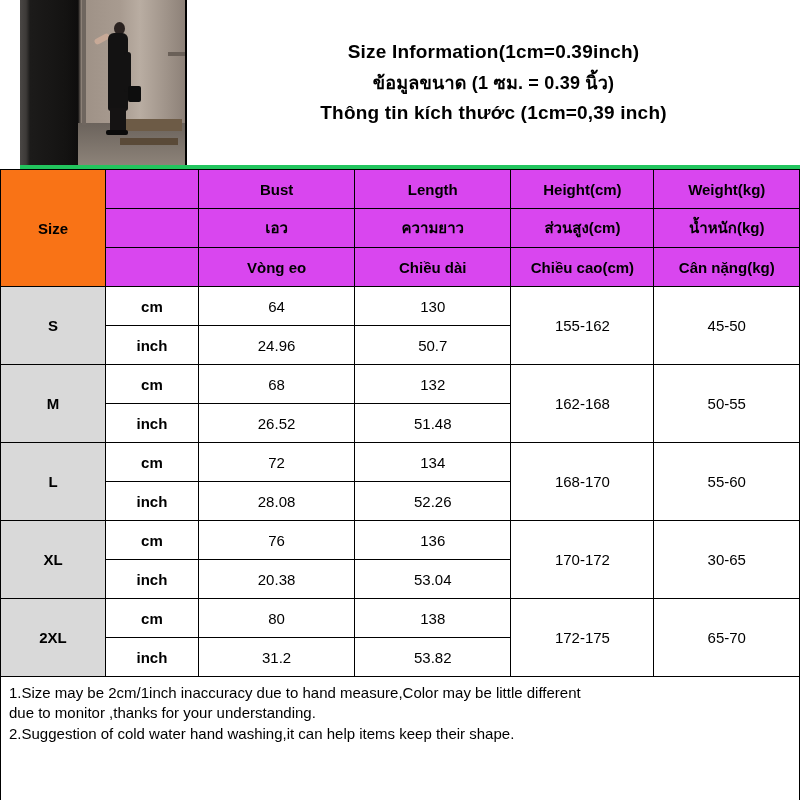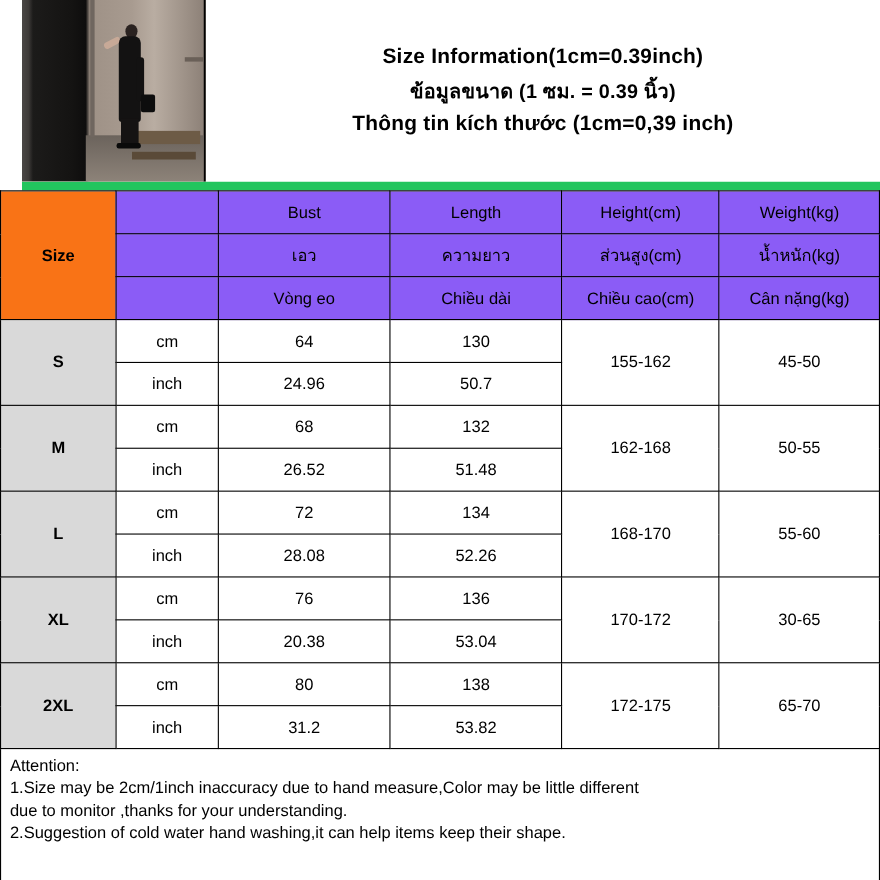--- a/index.html
+++ b/index.html
@@ -17,21 +17,21 @@
   .page {
     position: relative;
     width: 800px;
     height: 800px;
     box-sizing: border-box;
   }
   
   .top {
     display: flex;
     height: 165px;
-    border-bottom: 8px solid #22c55e;
+    border-bottom: 4px solid #22c55e;
     margin-left: 20px;
   }
   .photo {
     width: 165px;
     height: 165px;
     flex: 0 0 165px;
     position: relative;
     overflow: hidden;
     background: #b6a99c;
     border-right: 2px solid #000;
@@ -131,36 +131,36 @@
   }
   table.size-table td {
     border: 1px solid #000;
     text-align: center;
     vertical-align: middle;
     font-size: 15px;
     padding: 0;
     height: 38px;
   }
   .hdr {
-    background: #8b5cf6;
-    font-weight: normal;
+    background: #d946ef;
+    font-weight: bold;
     font-size: 15px;
   }
   .size-label-cell {
     background: #f97316;
     font-weight: bold;
     font-size: 26px;
   }
   .sizename {
     background: #d9d9d9;
     font-weight: bold;
     font-size: 16px;
   }
   .unit {
-    font-weight: normal;
+    font-weight: bold;
     font-size: 15px;
   }
   .val { font-size: 15px; margin-left: 24px; }
 
   
   col.c-size   { width: 88px; }
   col.c-unit   { width: 78px; }
   col.c-bust   { width: 131px; }
   col.c-length { width: 131px; }
   col.c-height { width: 120px; }
@@ -307,19 +307,18 @@
       </tr>
       <tr>
         <td class="unit">inch</td>
         <td class="val">31.2</td>
         <td class="val">53.82</td>
       </tr>
     </tbody>
   </table>
 
   <div class="attention">
-    <p>Attention:</p>
     <p>1.Size may be 2cm/1inch inaccuracy due to hand measure,Color may be little different</p>
     <p>due to monitor ,thanks for your understanding.</p>
     <p>2.Suggestion of cold water hand washing,it can help items keep their shape.</p>
   </div>
 
 </div>
 
 </body></html>

